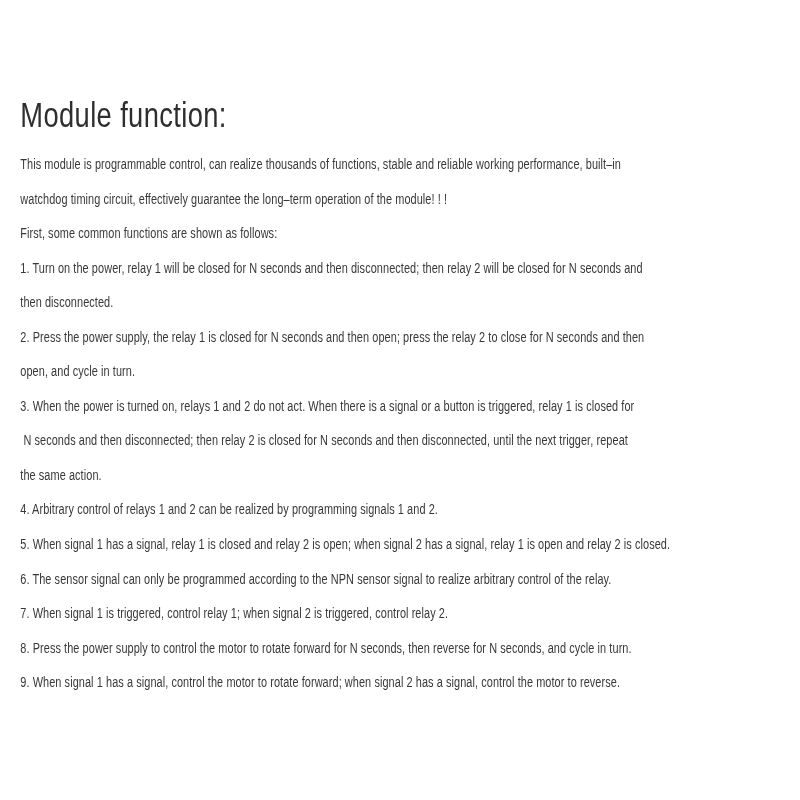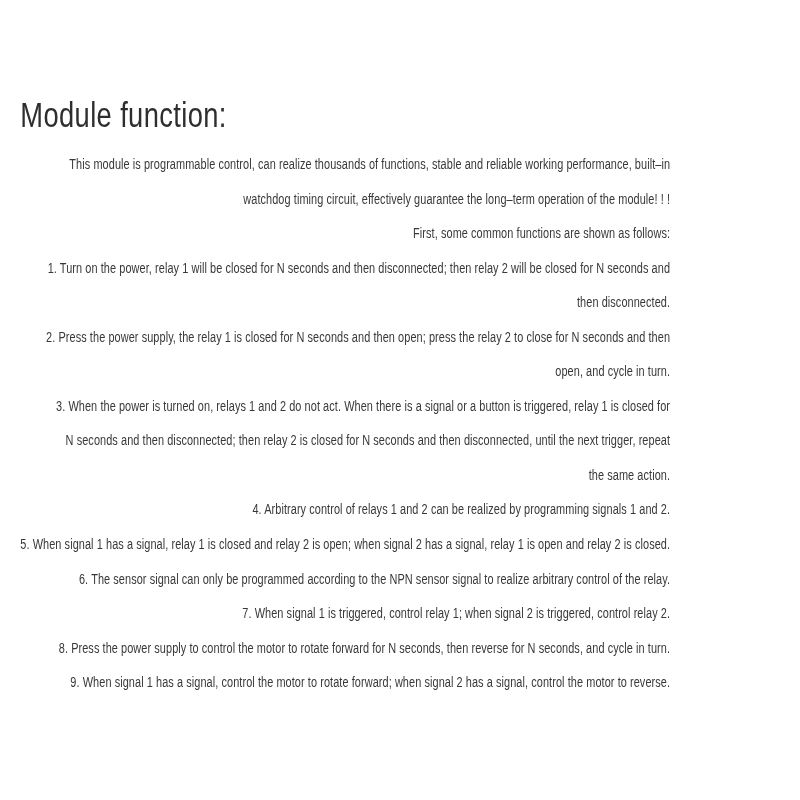--- a/index.html
+++ b/index.html
@@ -7,21 +7,20 @@
     padding: 0;
     background: #ffffff;
   }
   .canvas {
     position: relative;
     width: 800px;
     height: 800px;
     background: #ffffff;
     overflow: hidden;
     font-family: "Liberation Sans", sans-serif;
-    text-align: right;
   }
   
   .scale-wrap {
     position: absolute;
     top: 0;
     left: 0;
     width: 1026px;
     height: 800px;
     transform: scaleX(0.78);
     transform-origin: 0 0;

